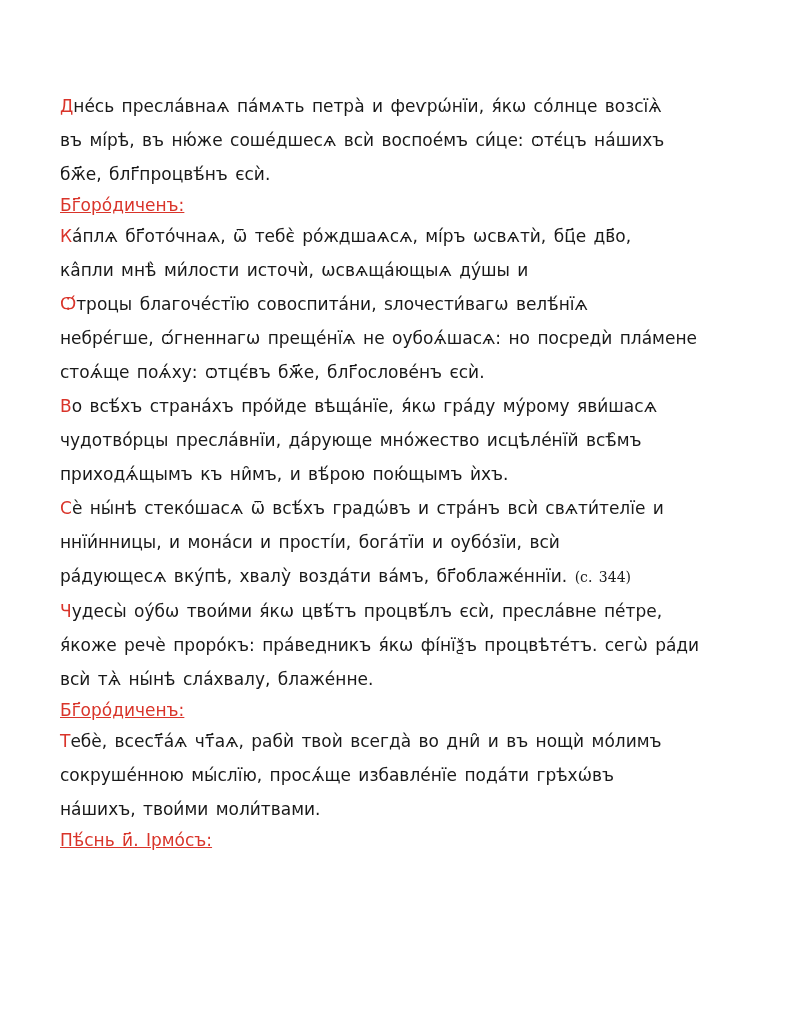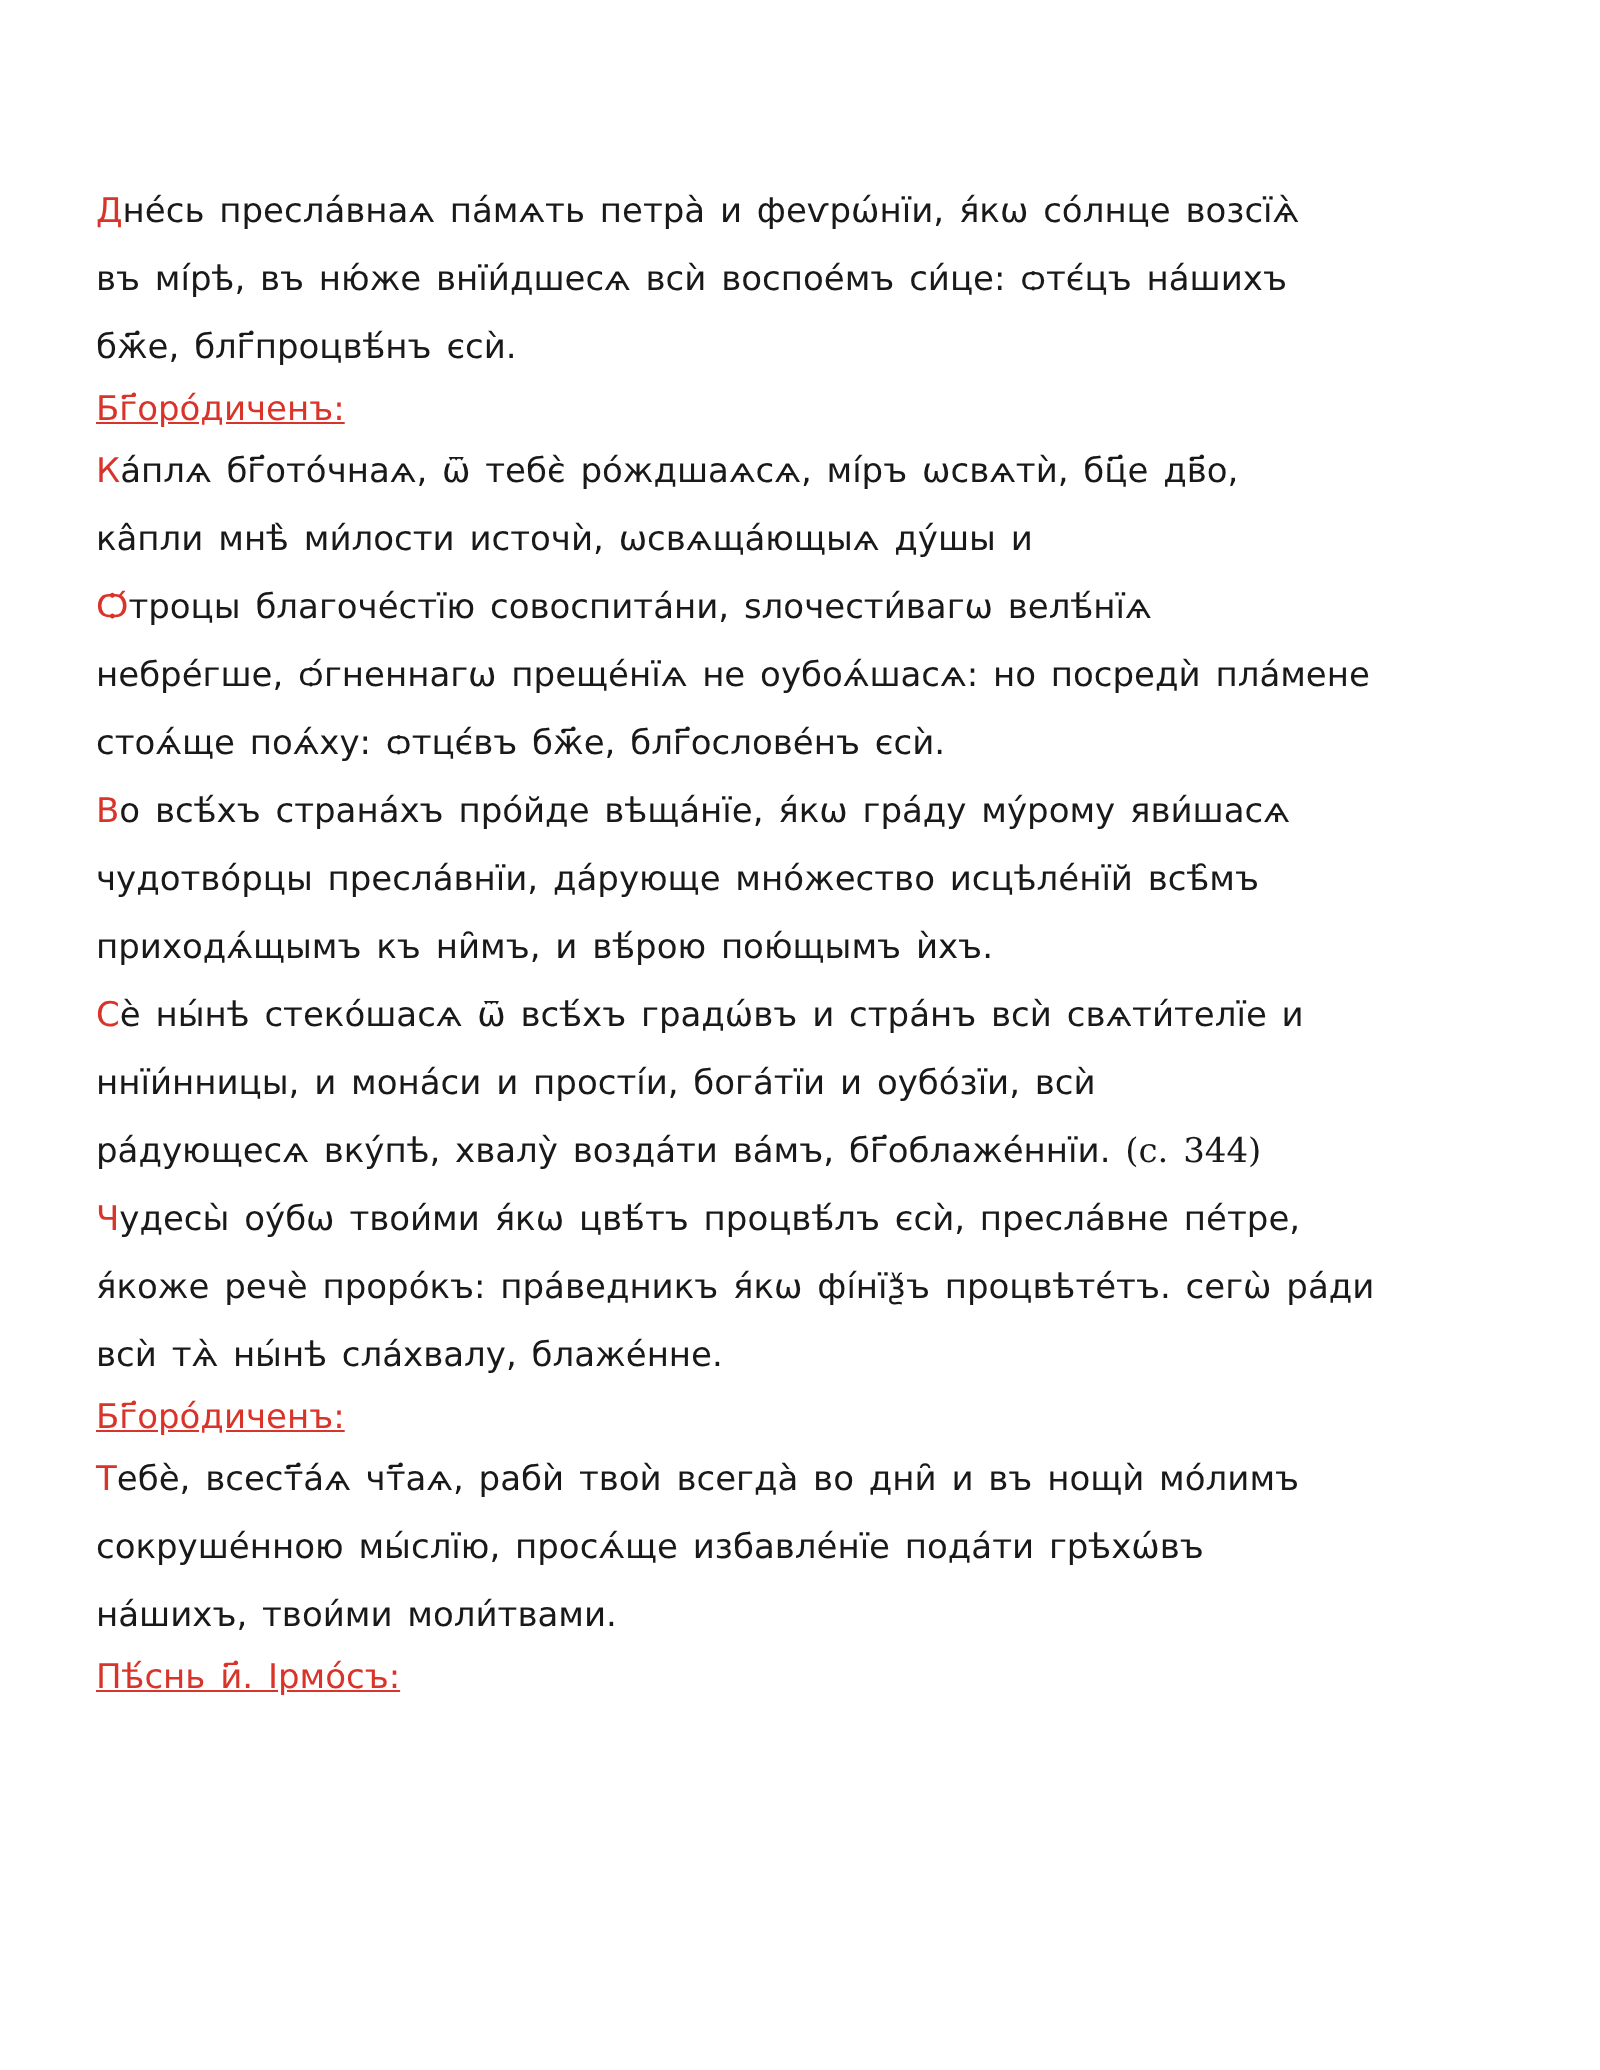--- a/index.html
+++ b/index.html
@@ -10,51 +10,51 @@
   }
   html,body{margin:0;padding:0;}
   body{
     width:800px;height:1035px;
     background:var(--bg);
     overflow:hidden;
   }
   .page{
     box-sizing:border-box;
     width:800px;height:784px;
-    padding:89px 96px 0 48px;
+    padding:89px 96px 0 60px;
     background:var(--bg);
   }
   .line{
     font-family:"DejaVu Sans","Liberation Sans",sans-serif;
     font-size:17px;
     line-height:34px;
     white-space:nowrap;
     color:var(--ink);
     word-spacing:2px;
   }
   .rubric{
     color:var(--rubric);
     line-height:28px;
     text-decoration:underline;
   }
   .initial{
     color:var(--rubric);
   }
   .ref{
     font-family:"DejaVu Serif","Liberation Serif",serif;
-    font-size:17px;
+    font-size:14px;
   }
 </style>
 </head>
 <body>
 
 <div class="page">
   <div class="text-block">
       <div class="line"><span class="initial">Д</span><span class="rest">не́сь пресла́внаѧ па́мѧть петра̀ и феѵрѡ́нїи, я́кѡ со́лнце возсїѧ̀</span></div>
-      <div class="line"><span class="rest">въ мі́рѣ, въ ню́же внїи́дшесѧ всѝ воспое́мъ си́це: ѻтє́цъ на́шихъ</span></div>
+      <div class="line"><span class="rest">въ мі́рѣ, въ ню́же соше́дшесѧ всѝ воспое́мъ си́це: ѻтє́цъ на́шихъ</span></div>
       <div class="line"><span class="rest">бж҃е, блг҃процвѣ́нъ єсѝ.</span></div>
       <div class="line rubric">Бг҃оро́диченъ:</div>
       <div class="line"><span class="initial">К</span><span class="rest">а́плѧ бг҃ото́чнаѧ, ѿ тебє̀ ро́ждшаѧсѧ, мі́ръ ѡсвѧтѝ, бц҃е дв҃о,</span></div>
       <div class="line"><span class="rest">ка̂пли мнѣ̀ ми́лости источѝ, ѡсвѧща́ющыѧ ду́шы и</span></div>
       <div class="line"><span class="initial">Ѻ́</span><span class="rest">троцы благоче́стїю совоспита́ни, ѕлочести́вагѡ велѣ́нїѧ</span></div>
       <div class="line"><span class="rest">небре́гше, ѻ́гненнагѡ преще́нїѧ не оубоѧ́шасѧ: но посредѝ пла́мене</span></div>
       <div class="line"><span class="rest">стоѧ́ще поѧ́ху: ѻтцє́въ бж҃е, блг҃ослове́нъ єсѝ.</span></div>
       <div class="line"><span class="initial">В</span><span class="rest">о всѣ́хъ страна́хъ про́йде вѣща́нїе, я́кѡ гра́ду му́рому яви́шасѧ</span></div>
       <div class="line"><span class="rest">чудотво́рцы пресла́внїи, да́рующе мно́жество исцѣле́нїй всѣ̑мъ</span></div>
       <div class="line"><span class="rest">приходѧ́щымъ къ ни̑мъ, и вѣ́рою пою́щымъ ѝхъ.</span></div>

